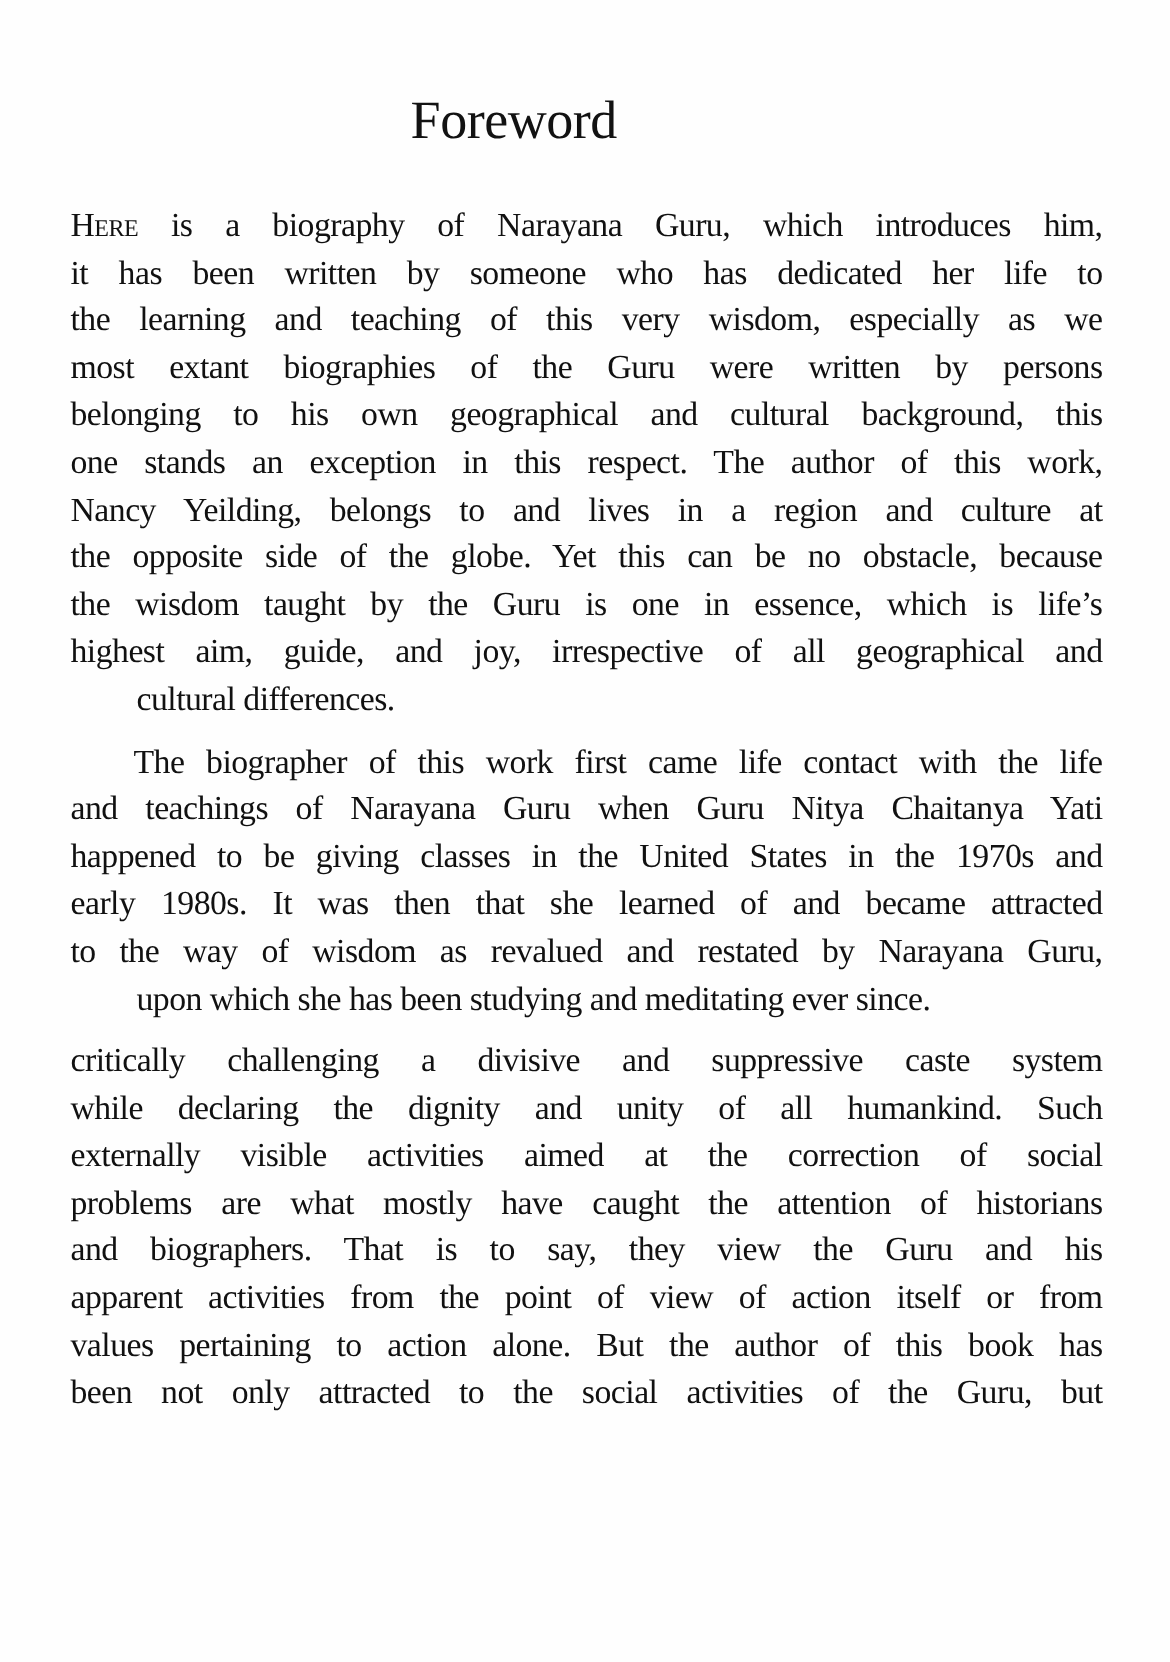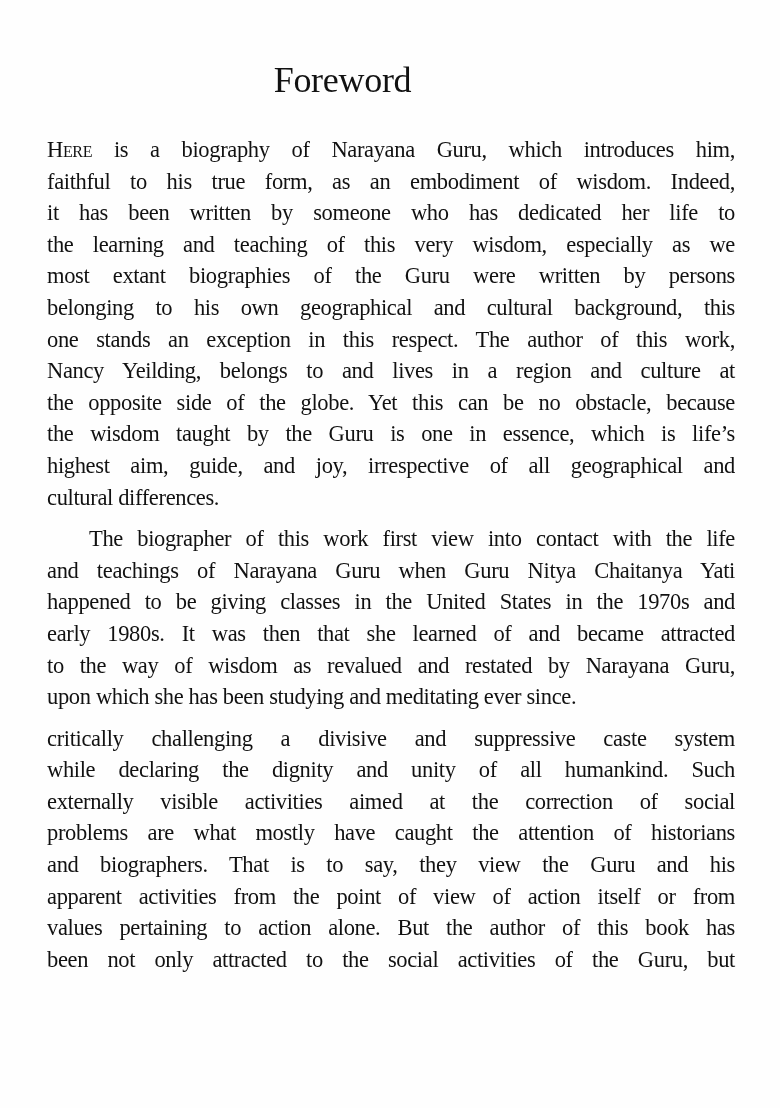--- a/index.html
+++ b/index.html
@@ -45,20 +45,21 @@
       line-height: 31.6px;
       font-size: 22.5px;
       text-align: justify;
       text-align-last: justify;
       white-space: nowrap;
       overflow: visible;
       letter-spacing: -0.35px;
     }
     .line.last {
       text-align-last: left;
+      margin-left: 44px;
     }
     .line.indent {
       padding-left: 42px;
     }
     .para-gap {
       height: 10px;
     }
     .smallcaps {
       font-variant: small-caps;
       font-family: Liberation Serif, serif;
@@ -68,37 +69,36 @@
 <body>
 
 <div class="page">
 
   <h1 class="title" style="margin:0;font-weight:normal;">Foreword</h1>
 
   <div class="body">
 
     <div>
       <span class="line"><span class="smallcaps">Here</span><span> is a biography of Narayana Guru, which introduces him,</span></span>
-      <span class="line">faithful to his true form, as an embodiment of wisdom. Indeed,</span>
       <span class="line">it has been written by someone who has dedicated her life to</span>
       <span class="line">the learning and teaching of this very wisdom, especially as we</span>
       <span class="line">most extant biographies of the Guru were written by persons</span>
       <span class="line">belonging to his own geographical and cultural background, this</span>
       <span class="line">one stands an exception in this respect. The author of this work,</span>
       <span class="line">Nancy Yeilding, belongs to and lives in a region and culture at</span>
       <span class="line">the opposite side of the globe. Yet this can be no obstacle, because</span>
       <span class="line">the wisdom taught by the Guru is one in essence, which is life’s</span>
       <span class="line">highest aim, guide, and joy, irrespective of all geographical and</span>
       <span class="line last">cultural differences.</span>
     </div>
 
     <div class="para-gap"></div>
 
     <div>
-      <span class="line indent">The biographer of this work first view into contact with the life</span>
+      <span class="line indent">The biographer of this work first came life contact with the life</span>
       <span class="line">and teachings of Narayana Guru when Guru Nitya Chaitanya Yati</span>
       <span class="line">happened to be giving classes in the United States in the 1970s and</span>
       <span class="line">early 1980s. It was then that she learned of and became attracted</span>
       <span class="line">to the way of wisdom as revalued and restated by Narayana Guru,</span>
       <span class="line last">upon which she has been studying and meditating ever since.</span>
     </div>
 
     <div class="para-gap"></div>
 
     <div>

